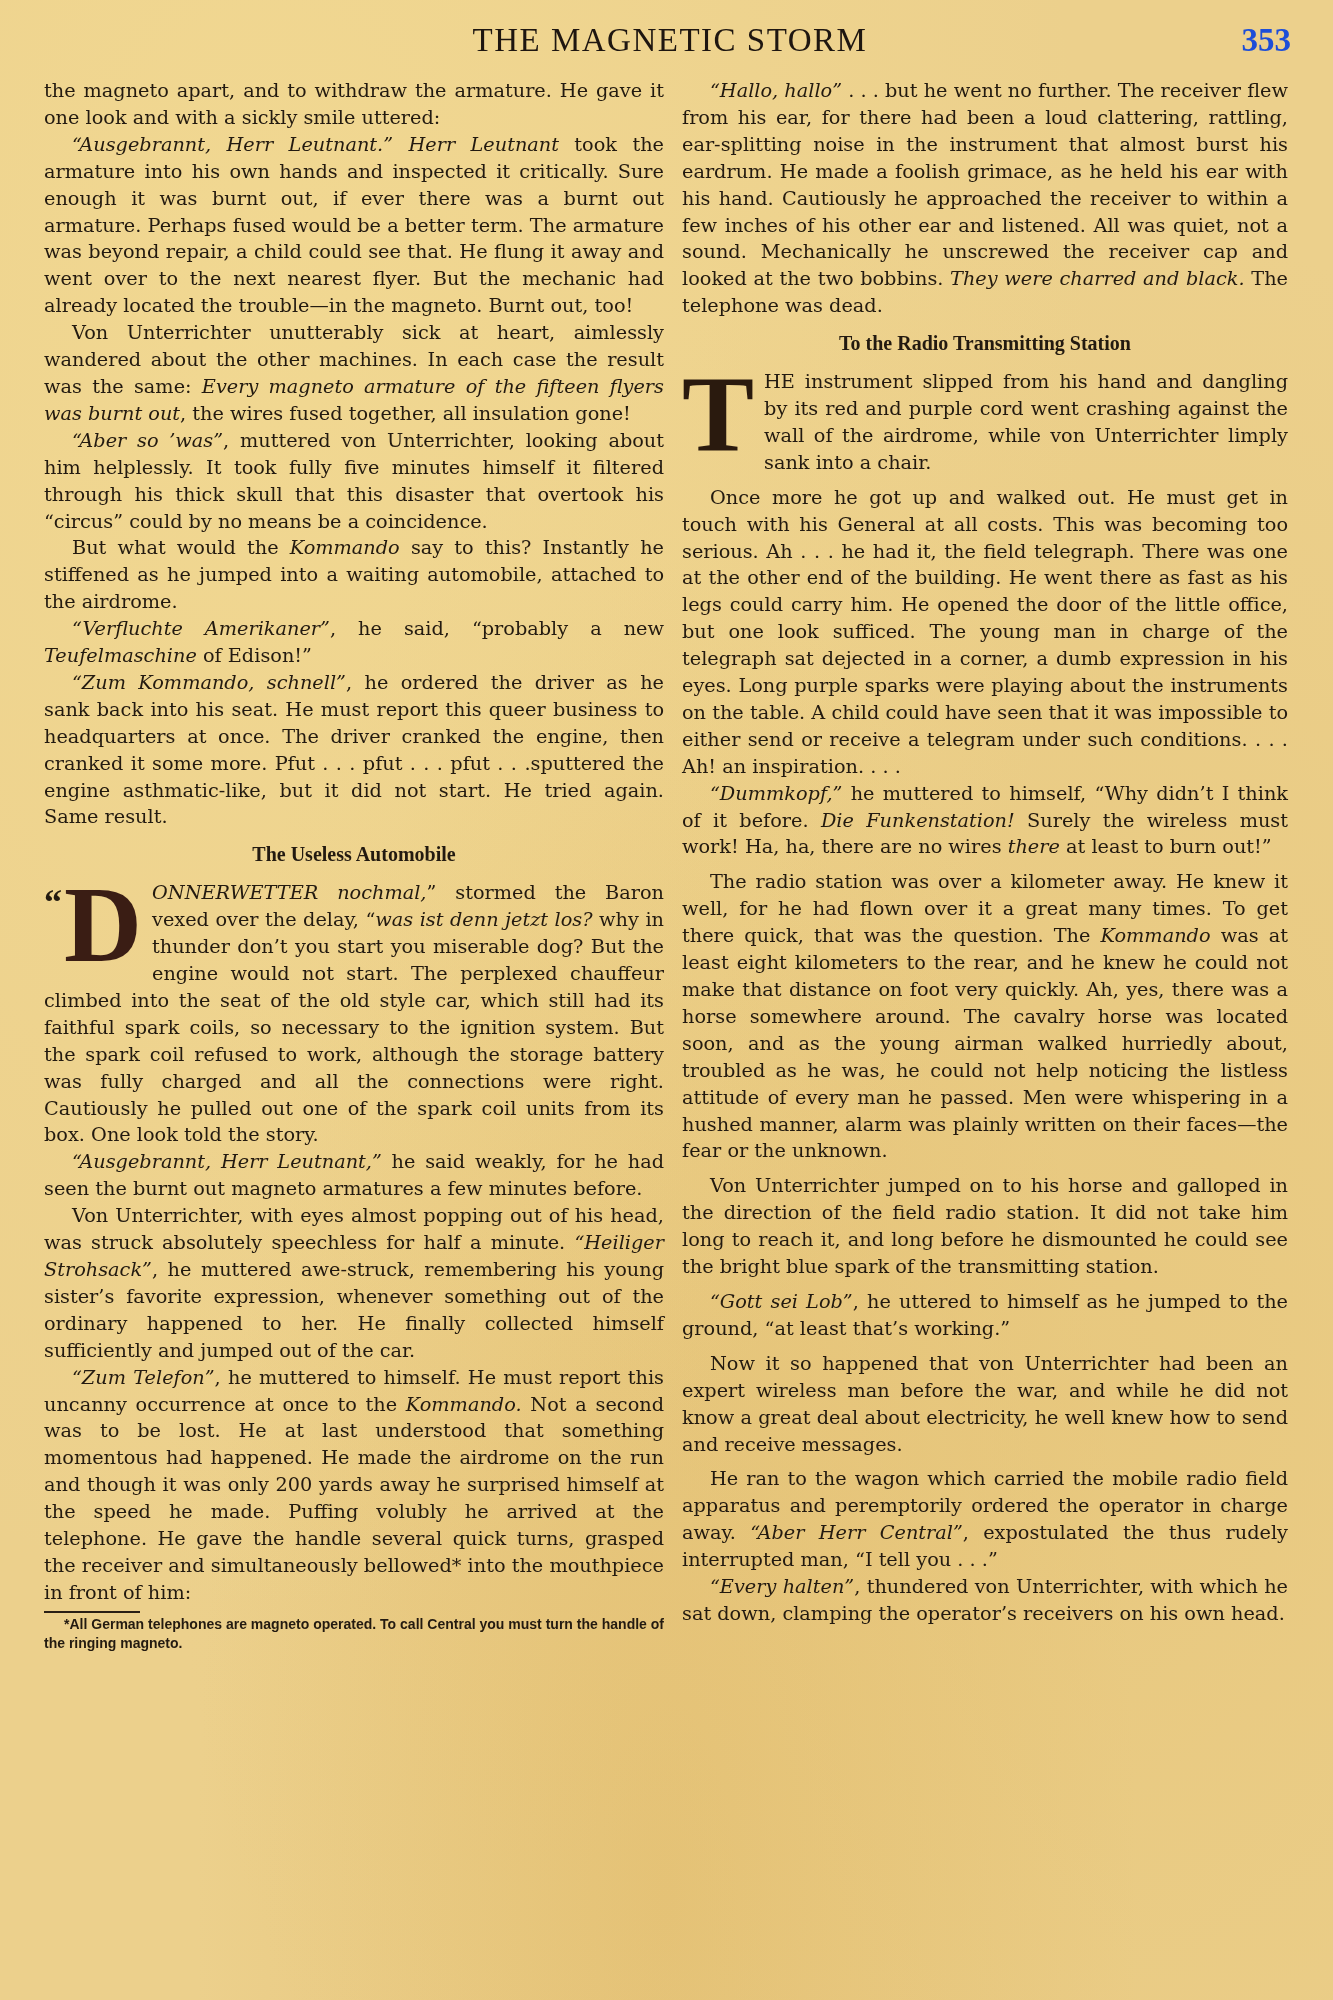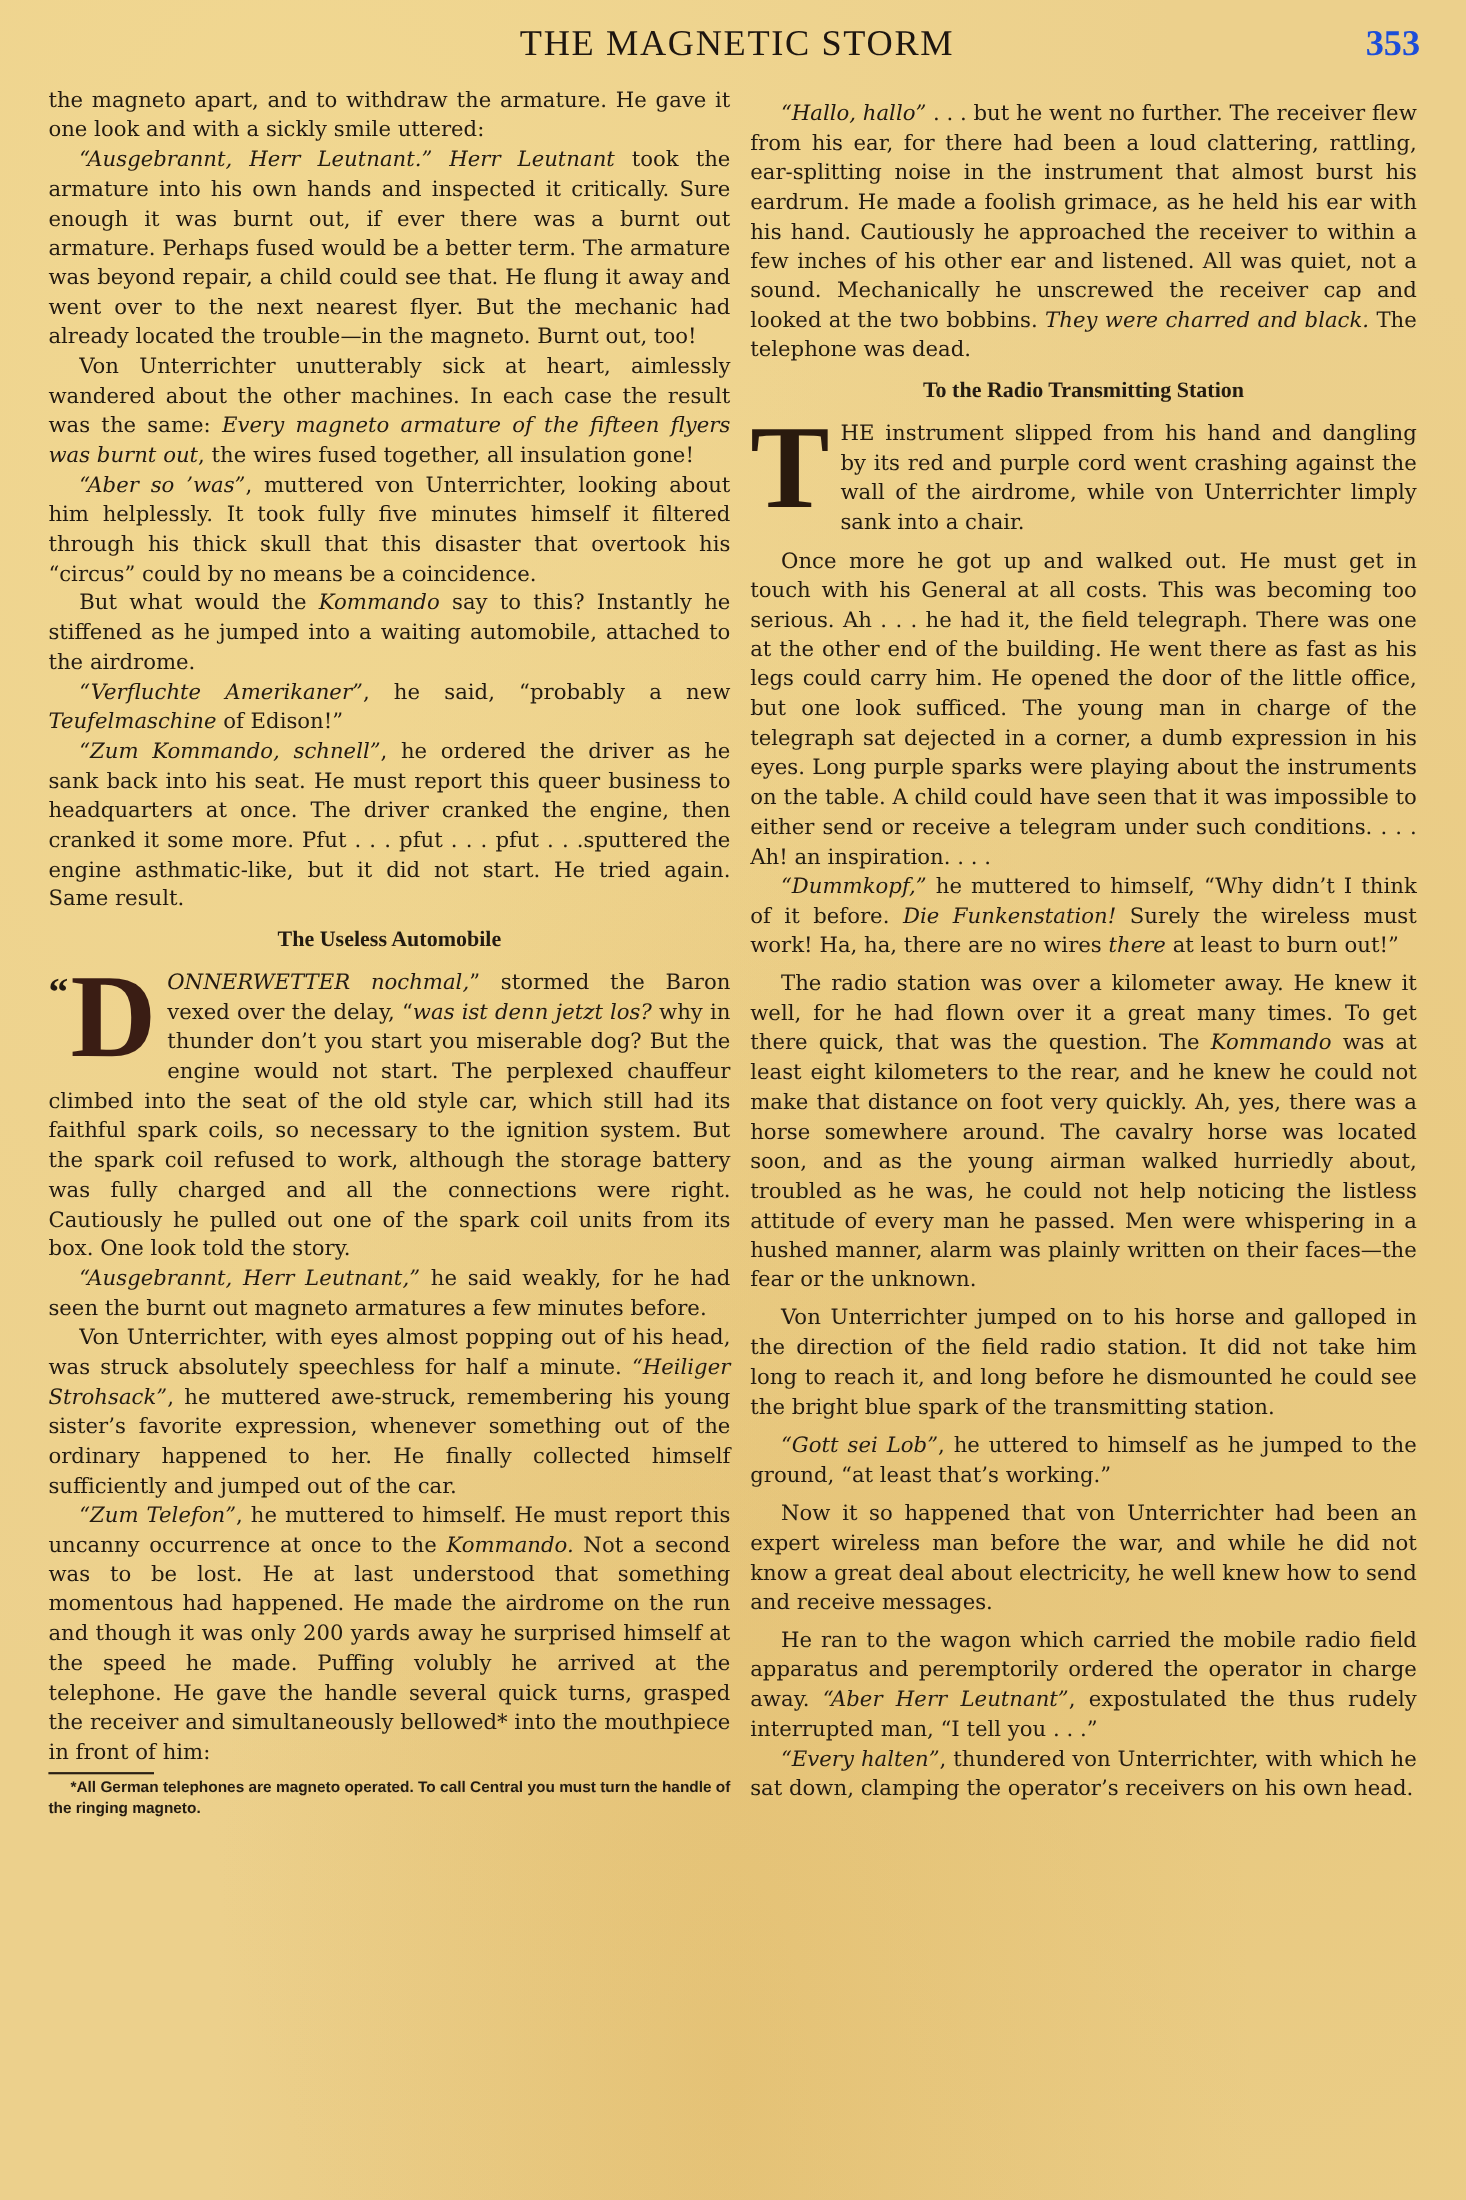--- a/index.html
+++ b/index.html
@@ -26,21 +26,21 @@
     position: absolute; right: 42px; top: 0;
     font-family: "Liberation Serif", serif; font-size: 33px; font-weight: bold; color: #1d4ed8;
   }
   .column {
     position: absolute; top: 78px; width: 620px;
     font-family: "DejaVu Serif", serif;
     font-size: 19.3px; line-height: 26.9px;
     text-align: justify; hyphens: manual;
   }
   .col-left { left: 44px; }
-  .col-right { left: 682px; width: 606px; margin-top: 12px; }
+  .col-right { left: 682px; width: 606px; }
   .column p { margin: 0; text-indent: 28px; }
   .column p.noindent { text-indent: 0; }
   .column p.gap { margin-top: 8px; }
   .column em { font-style: italic; }
   .subhead {
     text-align: center; font-family: "Liberation Serif", serif; font-weight: bold;
     font-size: 20px; margin: 10px 0 12px 0; text-indent: 0 !important;
   }
   .dropcap-para { text-indent: 0 !important; }
   .dropcap {
@@ -83,15 +83,15 @@
 <div class="column col-right">
   <p><em>“Hallo, hallo”</em><span> . . . but he went no further. The receiver flew from his ear, for there had been a loud clattering, rattling, ear-splitting noise in the instrument that almost burst his eardrum. He made a foolish grimace, as he held his ear with his hand. Cautiously he approached the receiver to within a few inches of his other ear and listened. All was quiet, not a sound. Mechanically he unscrewed the receiver cap and looked at the two bobbins. </span><em>They were charred and black.</em><span> The telephone was dead.</span></p>
   <div class="subhead">To the Radio Transmitting Station</div>
   <p class="dropcap-para"><span class="dropcap">T</span><span>HE instrument slipped from his hand and dangling by its red and purple cord went crashing against the wall of the airdrome, while von Unterrichter limply sank into a chair.</span></p>
   <p class="gap"><span>Once more he got up and walked out. He must get in touch with his General at all costs. This was becoming too serious. Ah . . . he had it, the field telegraph. There was one at the other end of the building. He went there as fast as his legs could carry him. He opened the door of the little office, but one look sufficed. The young man in charge of the telegraph sat dejected in a corner, a dumb expression in his eyes. Long purple sparks were playing about the instruments on the table. A child could have seen that it was impossible to either send or receive a telegram under such conditions. . . . Ah! an inspiration. . . .</span></p>
   <p><em>“Dummkopf,”</em><span> he muttered to himself, “Why didn’t I think of it before. </span><em>Die Funkenstation!</em><span> Surely the wireless must work! Ha, ha, there are no wires </span><em>there</em><span> at least to burn out!”</span></p>
   <p class="gap"><span>The radio station was over a kilometer away. He knew it well, for he had flown over it a great many times. To get there quick, that was the question. The </span><em>Kommando</em><span> was at least eight kilometers to the rear, and he knew he could not make that distance on foot very quickly. Ah, yes, there was a horse somewhere around. The cavalry horse was located soon, and as the young airman walked hurriedly about, troubled as he was, he could not help noticing the listless attitude of every man he passed. Men were whispering in a hushed manner, alarm was plainly written on their faces—the fear or the unknown.</span></p>
   <p class="gap"><span>Von Unterrichter jumped on to his horse and galloped in the direction of the field radio station. It did not take him long to reach it, and long before he dismounted he could see the bright blue spark of the transmitting station.</span></p>
   <p class="gap"><em>“Gott sei Lob”</em><span>, he uttered to himself as he jumped to the ground, “at least that’s working.”</span></p>
   <p class="gap"><span>Now it so happened that von Unterrichter had been an expert wireless man before the war, and while he did not know a great deal about electricity, he well knew how to send and receive messages.</span></p>
-  <p class="gap"><span>He ran to the wagon which carried the mobile radio field apparatus and peremptorily ordered the operator in charge away. </span><em>“Aber Herr Leutnant”</em><span>, expostulated the thus rudely interrupted man, “I tell you . . .”</span></p>
+  <p class="gap"><span>He ran to the wagon which carried the mobile radio field apparatus and peremptorily ordered the operator in charge away. </span><em>“Aber Herr Central”</em><span>, expostulated the thus rudely interrupted man, “I tell you . . .”</span></p>
   <p><em>“Every halten”</em><span>, thundered von Unterrichter, with which he sat down, clamping the operator’s receivers on his own head.</span></p>
 </div>
 
 </body></html>

